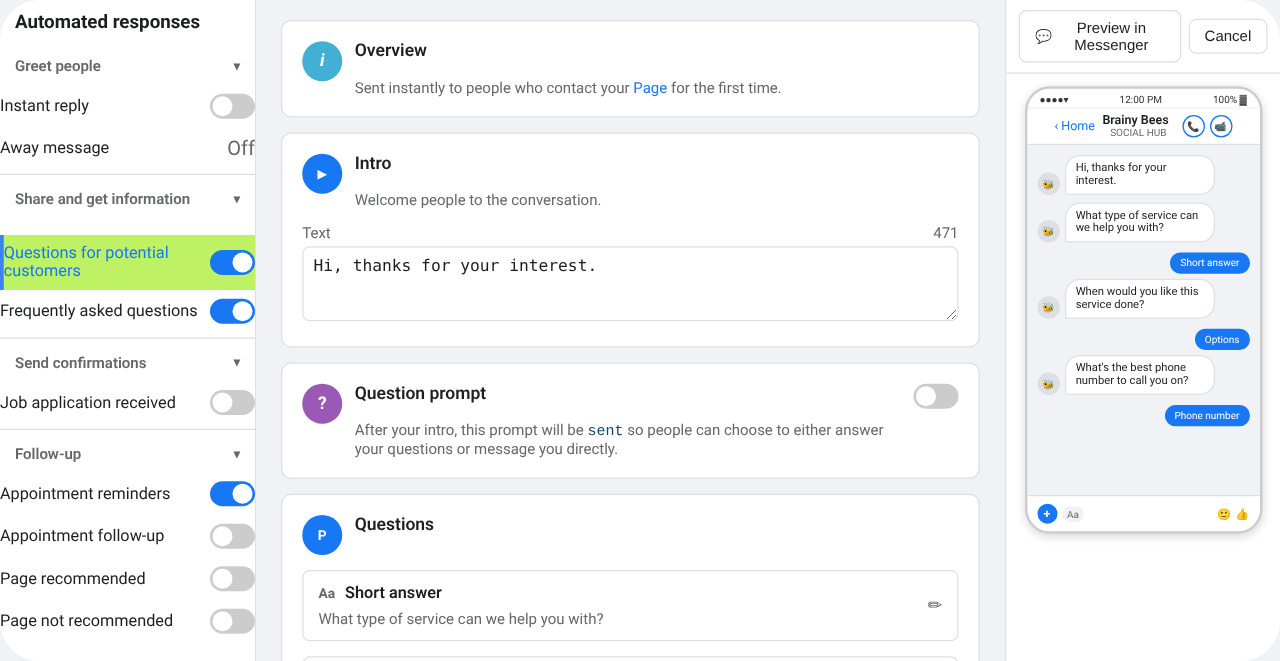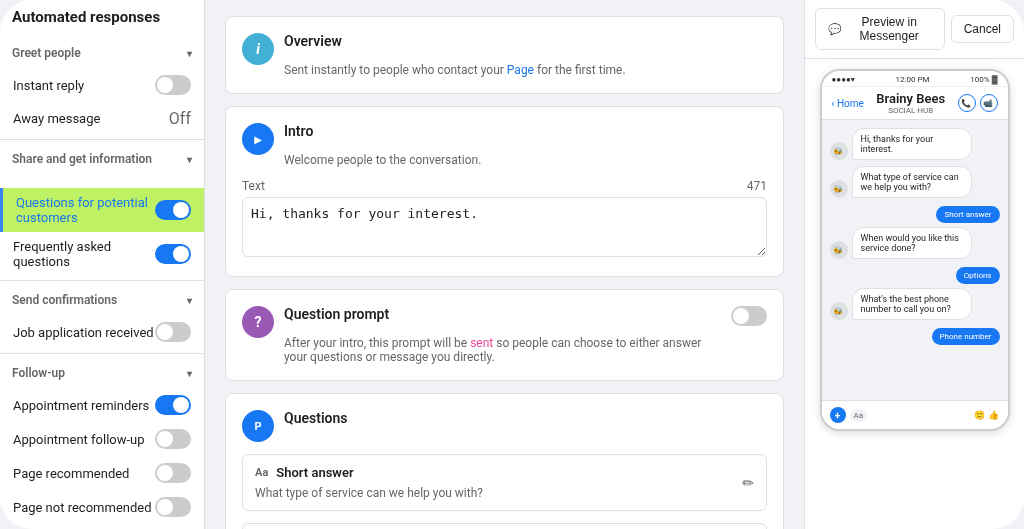--- a/index.html
+++ b/index.html
@@ -1,20 +1,20 @@
 <!DOCTYPE html>
 <html><head>
   <meta charset="utf-8">
   <style>
     * { box-sizing: border-box; margin: 0; padding: 0; }
     body { font-family: -apple-system, BlinkMacSystemFont, 'Segoe UI', Roboto, sans-serif; font-size: 13px; background: #f0f2f5; color: #1c1e21; }
     .sidebar-title { font-size: 15px; font-weight: 700; padding: 8px 12px 12px; color: #1c1e21; }
     .sidebar-section-header { display: flex; align-items: center; justify-content: space-between; padding: 8px 12px; font-size: 12px; font-weight: 600; color: #65676b; cursor: pointer; }
     .sidebar-section-header .chevron { font-size: 10px; color: #65676b; }
-    .sidebar-item { display: flex; align-items: center; justify-content: space-between; padding: 7px 13px; cursor: pointer; font-size: 13px; color: #1c1e21; }
+    .sidebar-item { display: flex; align-items: center; justify-content: space-between; padding: 7px 0; cursor: pointer; font-size: 13px; color: #1c1e21; }
     .sidebar-item.active { background: #bef264; border-left: 3px solid #3b82f6; color: #1877f2; margin-top: 14px; }
     .sidebar-item .item-label { flex: 1; }
 
     
     .toggle { position: relative; display: inline-block; width: 36px; height: 20px; }
     .toggle input { opacity: 0; width: 0; height: 0; }
     .toggle-slider { position: absolute; cursor: pointer; top: 0; left: 0; right: 0; bottom: 0; background: #ccc; border-radius: 20px; transition: 0.3s; }
     .toggle-slider:before { position: absolute; content: ""; height: 16px; width: 16px; left: 2px; bottom: 2px; background: white; border-radius: 50%; transition: 0.3s; }
     .toggle input:checked + .toggle-slider { background: #1877f2; }
     .toggle input:checked + .toggle-slider:before { transform: translateX(16px); }
@@ -41,23 +41,23 @@
     .question-item-label { display: flex; align-items: center; gap: 8px; font-size: 13px; font-weight: 600; color: #1c1e21; }
     .question-item-label .q-icon { font-size: 14px; color: #65676b; }
     .question-item-text { font-size: 12px; color: #65676b; margin-top: 6px; padding-left: 0; }
     .edit-icon { color: #65676b; cursor: pointer; font-size: 14px; }
     .preview-btn { background: #fff; border: 1px solid #dddfe2; border-radius: 6px; padding: 6px 12px; font-size: 12px; cursor: pointer; display: flex; align-items: center; gap: 5px; color: #1c1e21; }
     .cancel-btn { background: #fff; border: 1px solid #dddfe2; border-radius: 6px; padding: 6px 12px; font-size: 12px; cursor: pointer; color: #1c1e21; }
 
     .phone-mockup { flex: 1; display: flex; align-items: flex-start; justify-content: center; padding: 10px; }
     .phone-frame { background: #fff; border-radius: 20px; border: 2px solid #ccc; width: 190px; overflow: hidden; box-shadow: 0 2px 8px rgba(0,0,0,0.15); }
     .phone-status-bar { background: #fff; padding: 4px 10px 2px; display: flex; align-items: center; justify-content: space-between; font-size: 8px; color: #333; border-bottom: 1px solid #f0f0f0; }
-    .phone-top-bar { background: #fff; padding: 4px 10px; display: flex; align-items: center; gap: 6px; border-bottom: 1px solid #dddfe2; }
+    .phone-top-bar { background: #fff; padding: 4px 22px; display: flex; align-items: center; gap: 6px; border-bottom: 1px solid #dddfe2; }
     .phone-back { color: #1877f2; font-size: 10px; }
-    .phone-page-name { font-size: 13px; font-weight: 600; color: #1c1e21; text-align: center; flex: 1; }
+    .phone-page-name { font-size: 10px; font-weight: 600; color: #1c1e21; text-align: left; flex: 1; }
     .phone-page-sub { font-size: 8px; color: #65676b; text-align: center; }
     .phone-icons { display: flex; gap: 4px; }
     .phone-icon-circle { width: 18px; height: 18px; border-radius: 50%; border: 1.5px solid #1877f2; display: flex; align-items: center; justify-content: center; font-size: 8px; color: #1877f2; }
     .chat-body { padding: 8px; background: #f0f2f5; min-height: 280px; }
     .chat-msg-row { display: flex; align-items: flex-end; gap: 4px; margin-bottom: 6px; }
     .chat-avatar { width: 18px; height: 18px; border-radius: 50%; background: #dddfe2; flex-shrink: 0; overflow: hidden; display: flex; align-items: center; justify-content: center; font-size: 8px; }
     .chat-bubble { background: #fff; border-radius: 12px 12px 12px 2px; padding: 5px 8px; font-size: 9px; color: #1c1e21; max-width: 120px; border: 1px solid #dddfe2; }
     .reply-bubble { background: #1877f2; border-radius: 12px; padding: 4px 8px; font-size: 8px; color: #fff; margin-left: auto; display: inline-block; margin-top: 2px; }
     .reply-row { display: flex; justify-content: flex-end; margin-bottom: 4px; }
     .phone-input-bar { background: #fff; padding: 6px 8px; display: flex; align-items: center; gap: 4px; border-top: 1px solid #dddfe2; }
@@ -192,21 +192,21 @@
         <span>471</span>
       </div>
       <textarea class="text-area" style="">Hi, thanks for your interest.</textarea>
     </div>
 
     <div class="card">
       <div class="card-header">
         <div class="card-icon icon-question-prompt" style="font-size:14px; font-weight:bold;">?</div>
         <div style="flex:1;">
           <div class="card-title">Question prompt</div>
-          <div class="card-subtitle">After your intro, this prompt will be <span style="color:#ec4899;">sent</span> so people can choose to either answer your questions or message you directly.</div>
+          <div class="card-subtitle">After your intro, this prompt will be <span style="color:#0c4a6e;font-family:Liberation Mono, monospace;">sent</span> so people can choose to either answer your questions or message you directly.</div>
         </div>
         <div class="card-toggle">
           <label class="toggle">
             <input type="checkbox" style="">
             <span class="toggle-slider"></span>
           </label>
         </div>
       </div>
     </div>
 

